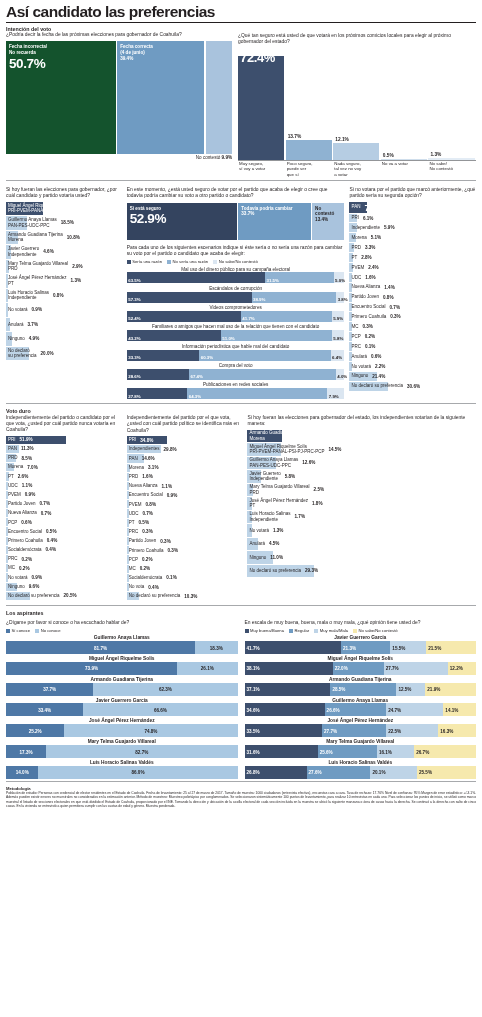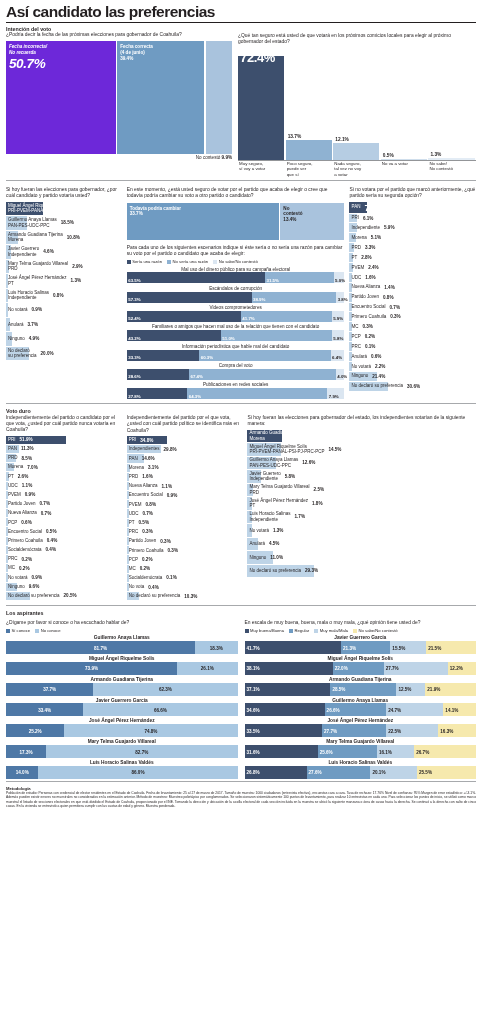--- a/index.html
+++ b/index.html
@@ -91,21 +91,21 @@
 
   <div class="title">Así candidato las preferencias</div>
   <div class="rule"></div>
 
   <div class="row1">
 
     <div class="col-a">
       <div class="sec-label">Intención del voto</div>
       <div class="q">¿Podría decir la fecha de las próximas elecciones para gobernador de Coahuila?</div>
       <div class="tm" id="tm-fecha">
-          <div class="tm-cell" style="flex: 50.7 0 0px; background: #6d28d9; color: rgb(255, 255, 255); margin-right: 1px; font-style: italic;">
+          <div class="tm-cell" style="flex: 50.7 0 0px; background: #14532d; color: rgb(255, 255, 255); margin-right: 1px;">
             <div class="lbl" style="white-space: pre-line;">Fecha incorrecta/
 No recuerda</div>
             <div class="big">50.7%</div>
           </div>
           <div class="tm-cell" style="flex: 39.4 0 0px; background: rgb(111, 155, 194); color: rgb(255, 255, 255); margin-right: 1.5px;">
             <div class="lbl" style="white-space: pre-line;">Fecha correcta
 (4 de junio)</div>
             <div class="sm">39.4%</div>
           </div>
           <div class="tm-cell" style="flex: 9.9 0 0px; background: rgb(169, 195, 221); color: rgb(35, 31, 32); margin-right: 0px;">
@@ -223,20 +223,24 @@
             <div class="fill" style="width: 20%; background: rgb(190, 212, 231);"></div>
             <div class="txt" style="color: rgb(35, 31, 32);">No declaró<br>su preferencia</div>
             <div class="pct" style="color: rgb(35, 31, 32);">20.0%</div>
           </div>
         </div>
     </div>
 
     <div class="c2">
       <div class="q">En este momento, ¿está usted seguro de votar por el partido que acaba de elegir o cree que todavía podría cambiar su voto a otro partido o candidato?</div>
       <div class="tm" id="tm-seguro" style="height:37px">
+          <div class="tm-cell" style="flex: 52.9 0 0px; background: rgb(52, 68, 95); color: rgb(255, 255, 255); margin-right: 1.5px;">
+            <div class="lbl" style="white-space: pre-line;">Sí está seguro</div>
+            <div class="big">52.9%</div>
+          </div>
           <div class="tm-cell" style="flex: 33.7 0 0px; background: rgb(111, 155, 194); color: rgb(255, 255, 255); margin-right: 1.5px;">
             <div class="lbl" style="white-space: pre-line;">Todavía podría cambiar</div>
             <div class="sm">33.7%</div>
           </div>
           <div class="tm-cell" style="flex: 13.4 0 0px; background: rgb(169, 195, 221); color: rgb(35, 31, 32); margin-right: 0px;">
             <div class="lbl" style="white-space: pre-line;">No
 contestó</div>
             <div class="sm">13.4%</div>
           </div>
         </div>

